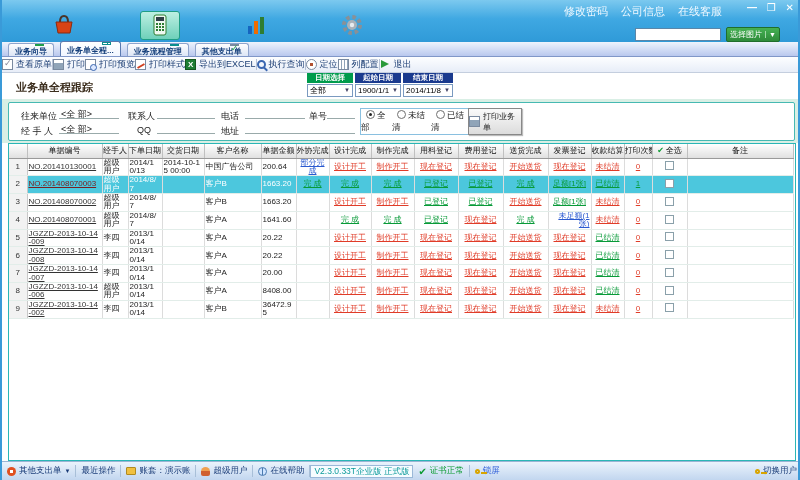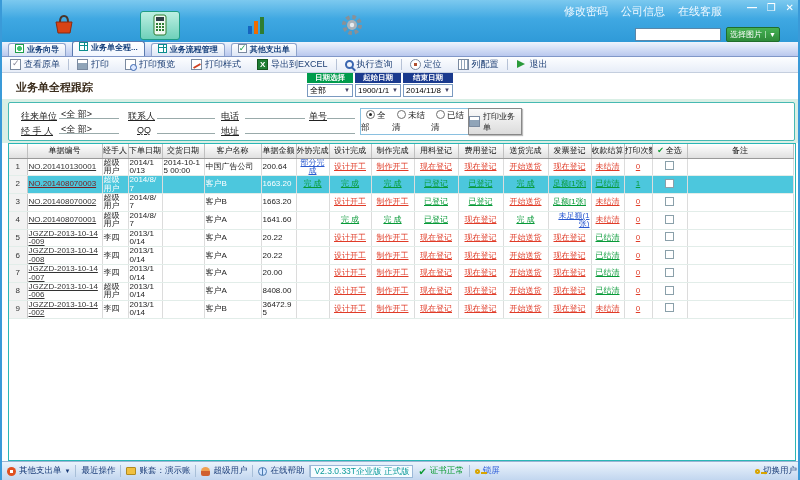--- a/index.html
+++ b/index.html
@@ -23,36 +23,36 @@
   #search-input { position:absolute; left:633px; top:28px; width:86px; height:13px;
      border:1px solid #5a86a8; font-size:9px; padding:0 2px; }
   #pick-image-btn { position:absolute; left:724px; top:27px; height:15px; padding:0 3px;
      background:linear-gradient(180deg,#45b153,#2e8b3a); border:1px solid #1f6e2c; color:#fff;
      font-size:8px; line-height:13px; cursor:pointer; border-radius:2px; }
   #pick-image-btn .arr { border-left:1px solid #9fd8a8; margin-left:3px; padding-left:3px; font-size:7px; }
 
   
   #tabbar { position:absolute; left:0; top:42px; width:800px; height:15px;
     background:linear-gradient(180deg,#eef4fd,#b9c8ee); border-bottom:1px solid #8097c8; display:flex; align-items:flex-end; }
-  .tab { height:13px; margin-left:6px; padding:0 6px; display:flex; align-items:flex-start;
+  .tab { height:13px; margin-left:6px; padding:0 6px; display:flex; align-items:flex-end;
     background:linear-gradient(180deg,#fefefe,#dde6f6); border:1px solid #8fa4cc; border-bottom:none;
-    border-radius:3px 3px 0 0; font-size:8px; font-weight:bold; color:#16407c; cursor:pointer; white-space:nowrap; }
+    border-radius:3px 3px 0 0; font-size:8px; font-weight:bold; color:#16407c; cursor:pointer; white-space:nowrap;flex-direction:column; }
   .tab.active { height:15px; background:linear-gradient(180deg,#ffffff,#f1f6ff); border-color:#5a7ab0; }
   .tico { display:inline-block; width:9px; height:9px; margin-right:3px; border:1px solid #0b8d8d; background:
      linear-gradient(90deg,transparent 0 4px,#0b8d8d 4px 5px,transparent 5px),
      linear-gradient(0deg,transparent 0 4px,#0b8d8d 4px 5px,transparent 5px),#fff; }
   .tico.wand { border-color:#1f9e4a; background:radial-gradient(circle at 50% 50%,#3ec46a 0 45%,#fff 46%); }
   .tico.chk  { border-color:#7a8aa0; background:#fff; position:relative; }
   .tico.chk::after { content:"✓"; position:absolute; left:0px; top:-2px; font-size:9px; color:#1f9e4a; }
 
   
   #toolbar { position:absolute; left:0; top:57px; width:800px; height:16px;
     background:linear-gradient(180deg,#fdfeff,#e7edf8); border-bottom:1px solid #c4cede;
     display:flex; align-items:center; font-size:9px; color:#1c3e74; }
-  .tbtn { display:flex; align-items:center; padding:0 8px; cursor:pointer; white-space:nowrap; }
+  .tbtn { display:flex; align-items:center; padding:0 0; cursor:pointer; white-space:nowrap; }
   .tsep { width:1px; height:11px; background:#b6c2d6; }
   .ti { width:11px; height:11px; display:inline-block; margin-right:3px; border:1px solid #7a8aa0;
         background:#fff; position:relative; flex:none; }
   .ti-print { background:linear-gradient(180deg,#fff 0 35%,#90a4b8 35% 100%); }
   .ti-preview::after { content:""; position:absolute; right:-2px; bottom:-2px; width:5px; height:5px;
         border:1px solid #3a66b0; border-radius:50%; background:#dce8ff; }
   .ti-style::after { content:""; position:absolute; left:1px; top:5px; width:8px; height:2px;
         background:#d04020; transform:rotate(-30deg); }
   .ti-excel { background:#1e7e34; border-color:#14571f; }
   .ti-excel::after { content:"X"; position:absolute; left:2px; top:0px; color:#fff; font-size:8px; font-weight:bold; }
@@ -73,21 +73,21 @@
   .dcol { width:46px; margin-right:2px; }
   .dcol .dhead { height:10px; font-size:7.5px; color:#fff; text-align:center; line-height:10px; font-weight:bold; }
   .dcol .dval { height:13px; margin-top:1px; background:#fff; border:1px solid #7a9ac0; font-size:8px;
      line-height:11px; padding:0 2px; display:flex; justify-content:space-between; cursor:pointer; }
   .dval .da { color:#446; font-size:6px; }
 
   
   #filterzone { position:absolute; left:0; top:99px; width:800px; height:44px; background:#d9efe5; }
   #filterpanel { position:absolute; left:6px; top:3px; width:787px; height:39px; background:#fff;
      border:1px solid #46b9b2; border-radius:2px; font-size:9px; color:#222; }
-  .flabel { position:absolute; white-space:nowrap;text-decoration:underline; }
+  .flabel { position:absolute; white-space:nowrap; }
   .fval { position:absolute; border-bottom:1px solid #9aa; font-size:9px; padding:0 2px; height:11px; }
   #radiobox { position:absolute; left:351px; top:5px; width:111px; height:27px; border:1px solid #8ac0e0;
      display:flex; align-items:center; font-size:8.5px; }
   .rd { width:9px; height:9px; border:1px solid #707070; border-radius:50%; background:#fff;
      display:inline-block; margin:0 2px 0 5px; vertical-align:-1px; position:relative; }
   .rd.on::after { content:""; position:absolute; left:2px; top:2px; width:3px; height:3px; border-radius:50%; background:#222; }
   #print-order-btn { position:absolute; left:459px; top:5px; width:54px; height:27px;
      background:linear-gradient(180deg,#fafafa,#dcdcdc); border:1px solid #888; box-shadow:1px 1px 1px #bbb;
      font-size:8px; display:flex; align-items:center; justify-content:center; cursor:pointer; }
 

